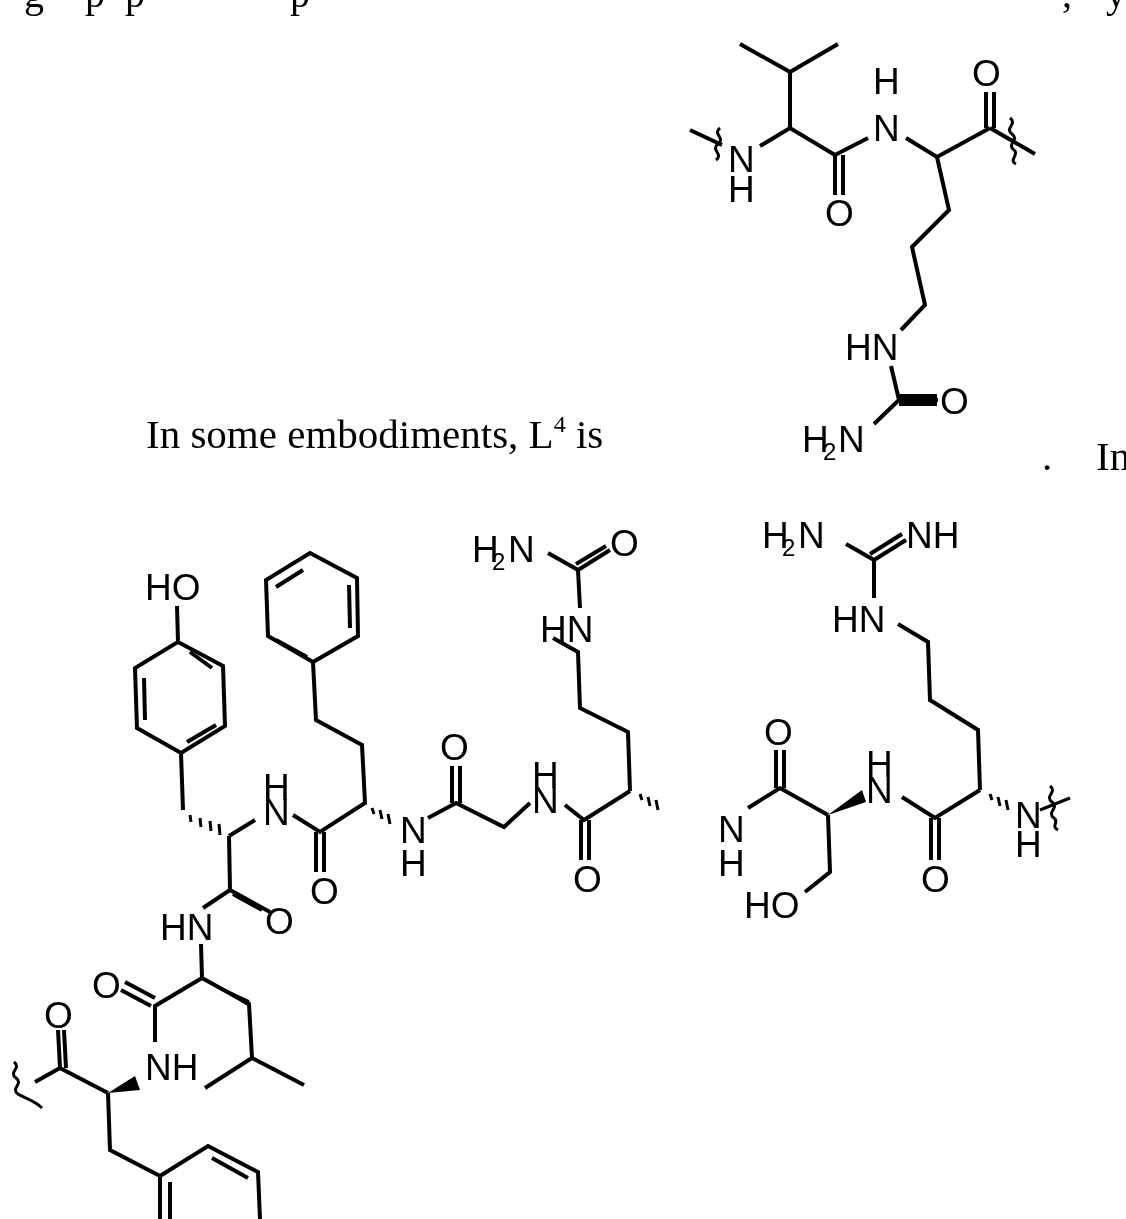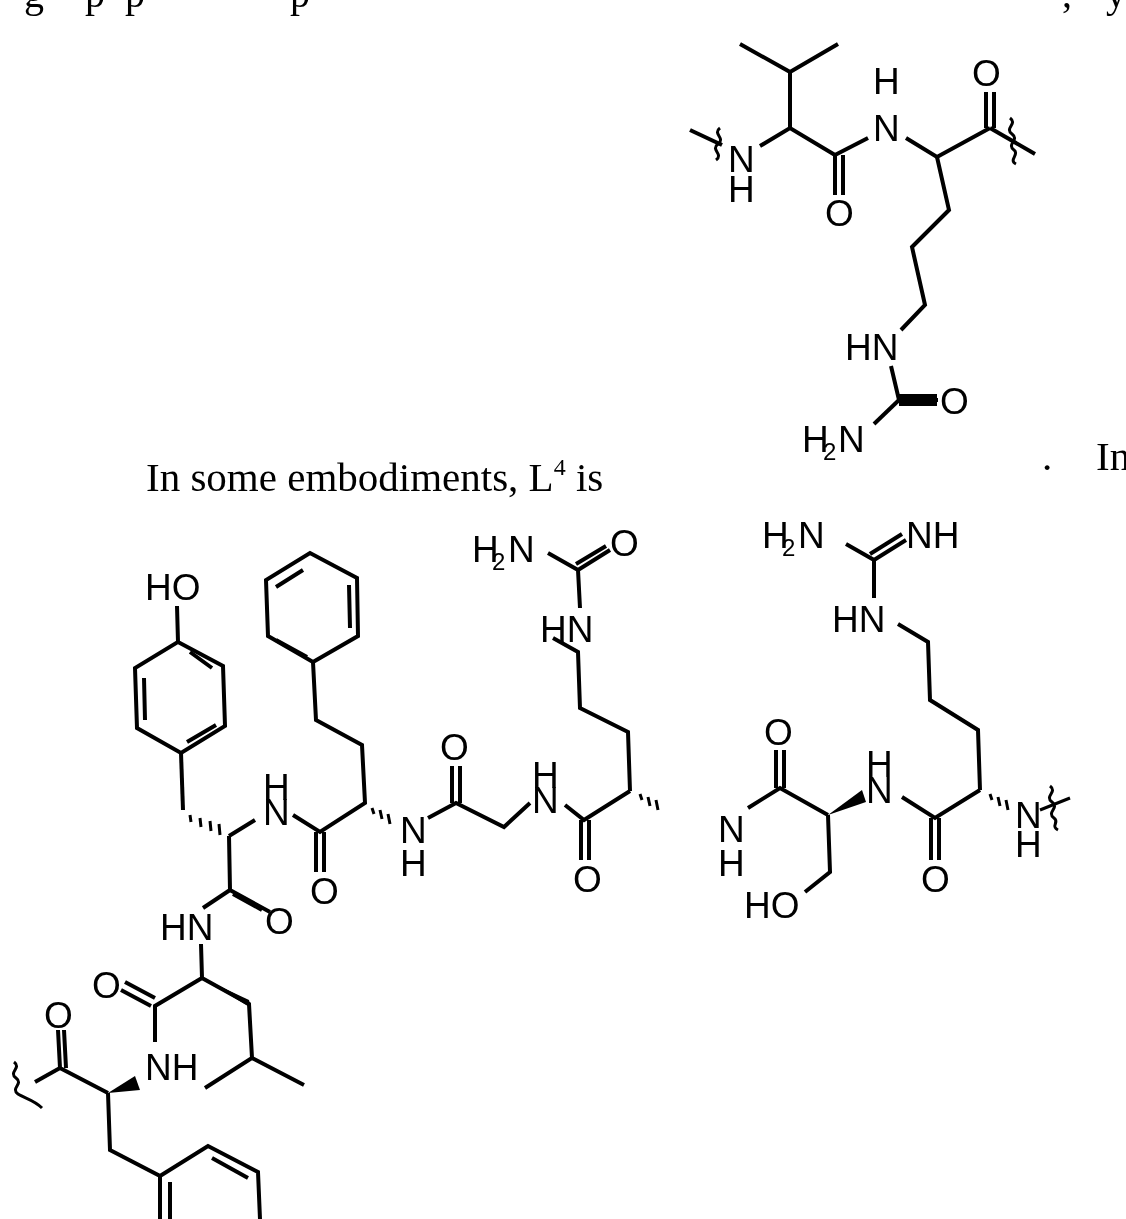--- a/index.html
+++ b/index.html
@@ -19,21 +19,21 @@
 
 <div class="cutline">
   <span style="left:24px">g</span>
   <span style="left:85px">p</span>
   <span style="left:125px">p</span>
   <span style="left:290px">p</span>
   <span style="left:1062px">,</span>
   <span style="left:1106px">y</span>
 </div>
 
-<div class="prose" style="left:146px; top:455px;">
+<div class="prose" style="left:146px; top:412px;">
   <span>In some embodiments, L</span><sup>4</sup><span> is</span>
 </div>
 <div class="prose" style="left:1042px; top:436px;">.</div>
 <div class="prose" style="left:1076px; top:436px;margin-left:20px;">In</div>
 
 <svg width="1126" height="1219" viewBox="0 0 1126 1219">
 
   <g>
 
     <path class="wavy" d="M720,128 C712,134 726,138 718,144 C710,150 724,154 716,160"></path>

